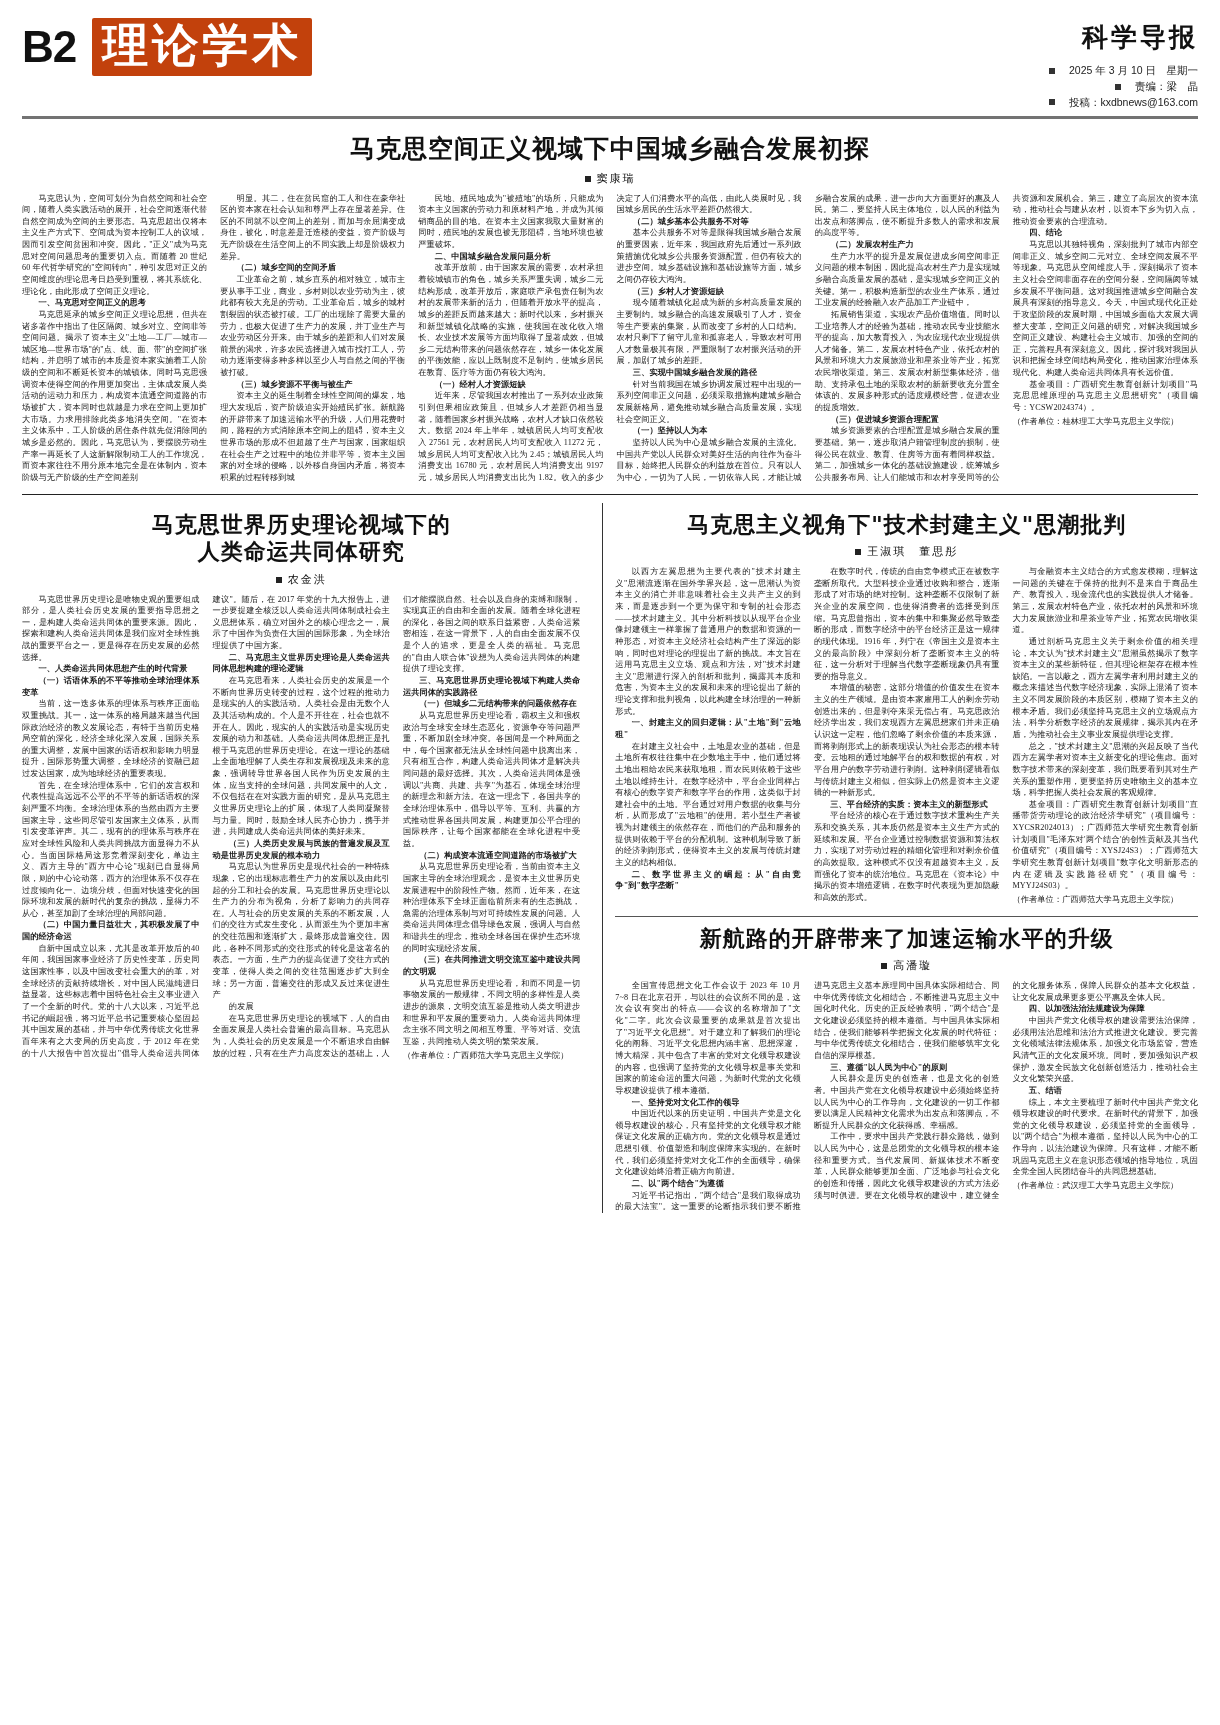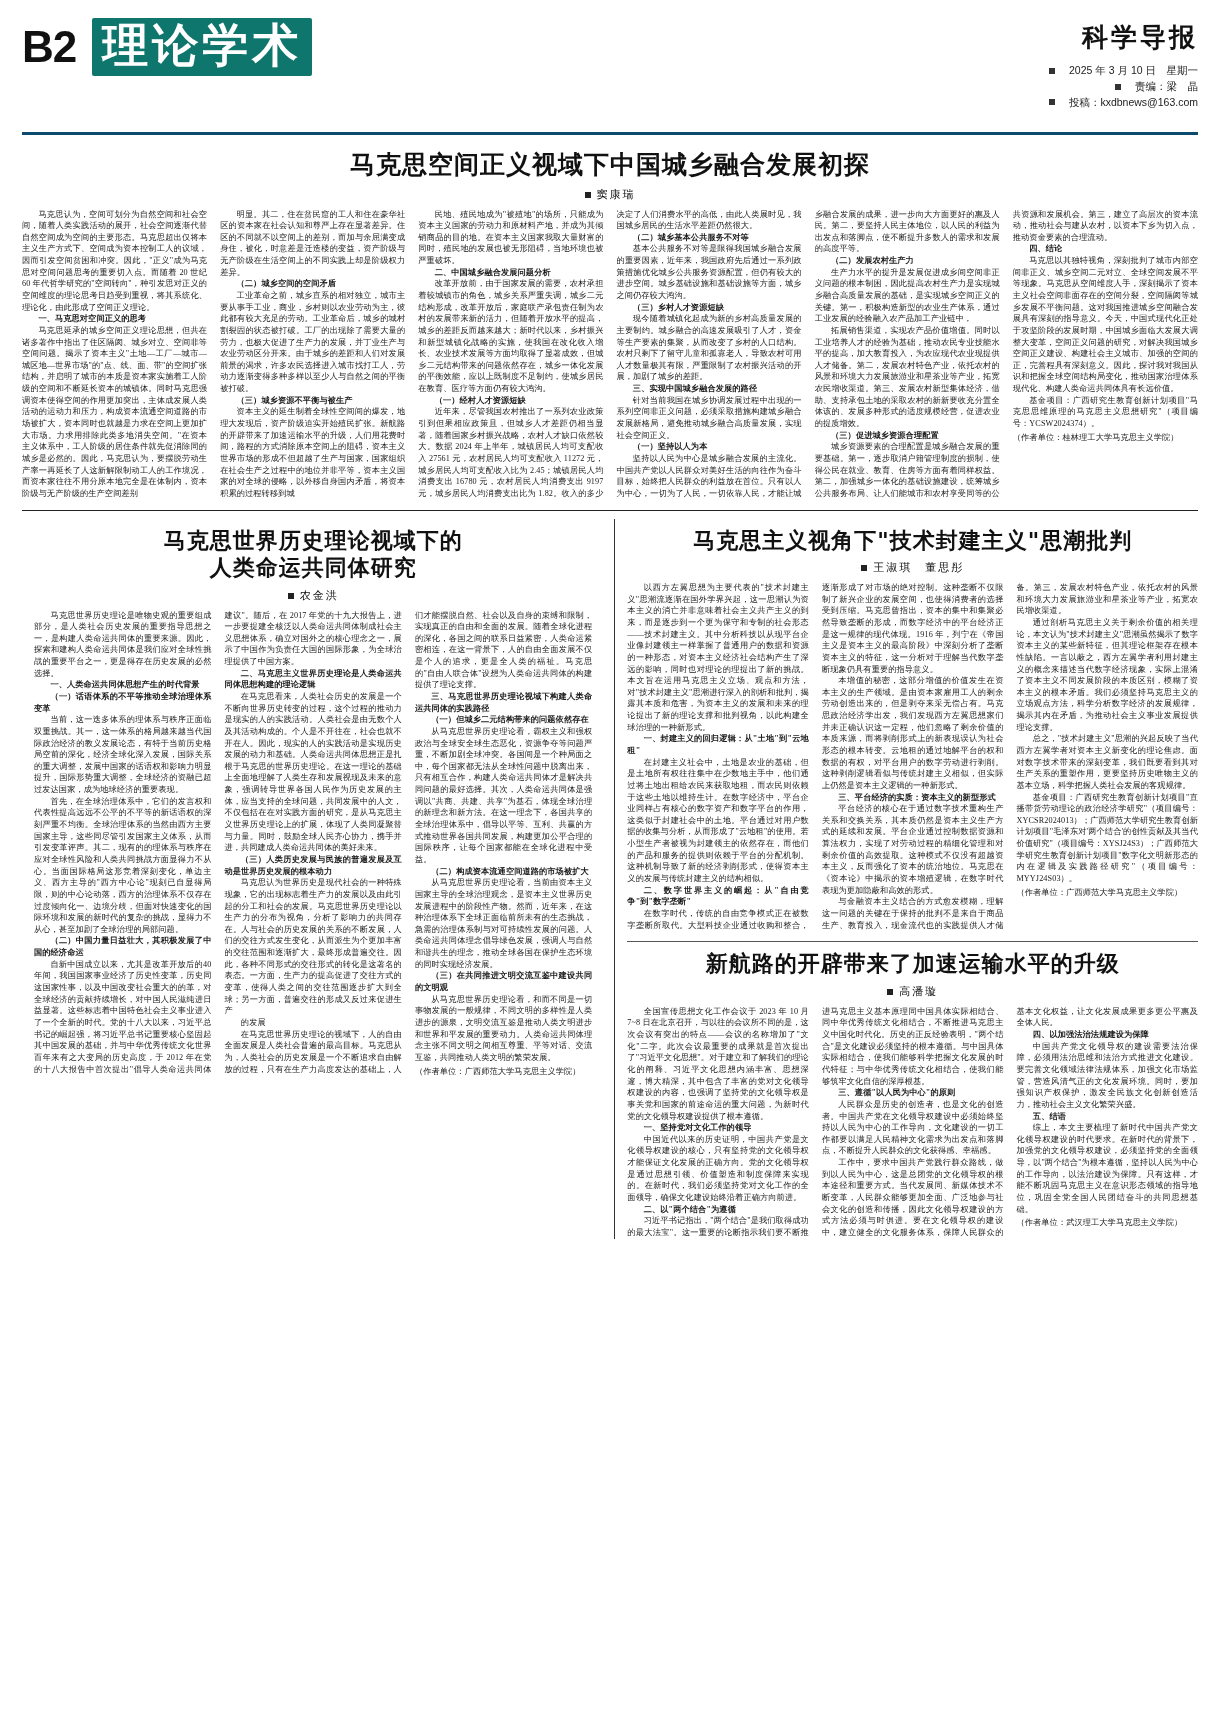--- a/index.html
+++ b/index.html
@@ -21,43 +21,43 @@
     box-sizing: border-box;
     padding: 18px 22px 10px 22px;
     position: relative;
   }
 
   
   .masthead {
     display: flex;
     align-items: flex-start;
     justify-content: space-between;
-    border-bottom: 3px solid #0c4a6e;
-    padding-bottom: 22px;
+    border-bottom: 3px solid #737373;
+    padding-bottom: 6px;
   }
   .masthead-left {
     display: flex;
     align-items: center;
     gap: 10px;
   }
   .page-code {
     font-family: "Liberation Sans", sans-serif;
     font-weight: bold;
     font-size: 44px;
     letter-spacing: -1px;
     line-height: 1;
     padding-right: 6px;
   }
   .section-title {
     font-family: "DejaVu Serif", serif;
     font-weight: bold;
     font-size: 46px;
     letter-spacing: 4px;
     line-height: 1;
-    background: #0f766e;
+    background: #c2410c;
     color: #fff;
     padding: 4px 10px 8px 10px;
     display: inline-block;
     border-radius: 2px;
   }
   .masthead-right {
     text-align: right;
     padding-top: 2px;
   }
   .paper-name {
@@ -114,21 +114,21 @@
 
   
   .block { position: relative; }
   .rule-h { border-top: 1.5px solid #222; margin: 10px 0 0; }
   .rule-h.thin { border-top: 1px solid #555; }
 
   .top-article { padding-top: 4px; }
   .top-body { column-count: 6; column-gap: 13px; column-rule: none; margin-top: 4px; }
 
   .mid-row { display: flex; }
-  .mid-left { width: 48.5%; padding-right: 12px; box-sizing: border-box; margin-left: 12px; }
+  .mid-left { width: 48.5%; padding-right: 12px; box-sizing: border-box; }
   .mid-divider { width: 0; border-left: 1.2px solid #333; margin: 0 10px; }
   .mid-right { flex: 1; padding-left: 2px; box-sizing: border-box; }
   .c3 { column-count: 3; column-gap: 13px; }
 
   .bottom-right-article { margin-top: 8px; }
 </style>
 </head>
 <body>
 
 <div class="page">

